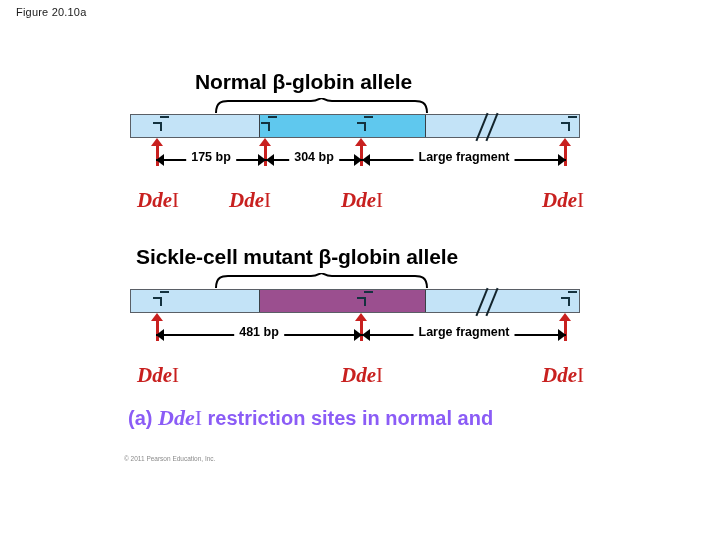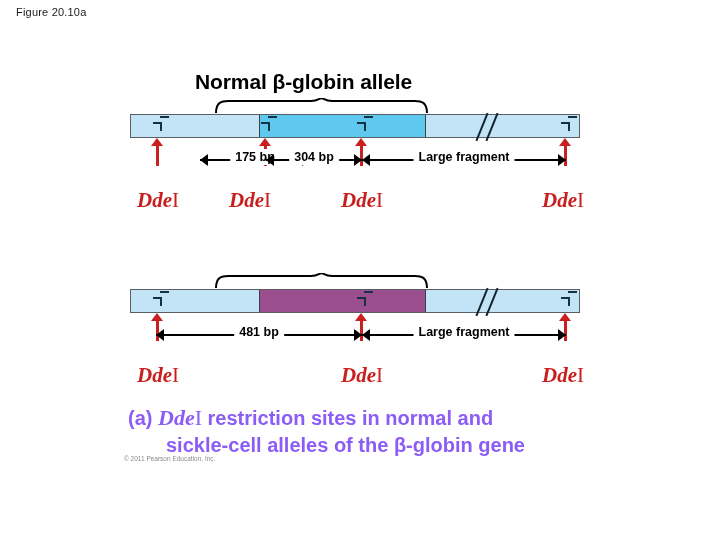--- a/index.html
+++ b/index.html
@@ -280,21 +280,21 @@
   <div class="site-marker" style="left:355px; top:138px;">
     <span class="head"></span>
       <span class="shaft" style="height:22px;"></span>
   </div>
   <div class="site-marker" style="left:559px; top:138px;">
     <span class="head"></span>
       <span class="shaft" style="height:22px;"></span>
   </div>
 
   <div class="measure-row" style="left:0; top:152px;">
-    <div class="measure" style="left:156px; width:110px;margin-left:44px;">
+    <div class="measure" style="left:156px; width:110px;">
       <span class="line"></span>
         <span class="tip left"></span>
         <span class="tip right"></span>
       <span class="mlabel">175 bp</span>
     </div>
     <div class="measure" style="left:266px; width:96px;">
       <span class="line"></span>
         <span class="tip left"></span>
         <span class="tip right"></span>
       <span class="mlabel">304 bp</span>
@@ -313,20 +313,21 @@
   <div class="enzyme-label" style="left:250px; top:188px;">
     <span class="it">Dde</span><span class="up">I</span>
   </div>
   <div class="enzyme-label" style="left:362px; top:188px;">
     <span class="it">Dde</span><span class="up">I</span>
   </div>
   <div class="enzyme-label" style="left:563px; top:188px;">
     <span class="it">Dde</span><span class="up">I</span>
   </div>
 
+  <div class="allele-heading" id="heading-sickle">Sickle-cell mutant β-globin allele</div>
 
   <div class="gene-brace" style="left:214px; top:273px; width:215px;">
     <svg width="215" height="15" viewBox="0 0 215 15">
       <path d="M2,15 C2,4 8,3 14,3 L97,3 C104,3 104,1 107.5,0 C111,1 111,3 118,3 L201,3 C207,3 213,4 213,15" fill="none" stroke="#000000" stroke-width="2"></path>
     </svg>
   </div>
 
   <div class="dna-bar" id="bar-sickle">
     <div class="bar-seg seg-exon-sickle" style="left:128px; width:167px;"></div>
 
@@ -385,18 +386,17 @@
   </div>
   <div class="enzyme-label" style="left:362px; top:363px;">
     <span class="it">Dde</span><span class="up">I</span>
   </div>
   <div class="enzyme-label" style="left:563px; top:363px;">
     <span class="it">Dde</span><span class="up">I</span>
   </div>
 
   <div class="caption">
     <span>(a) </span><span class="it">Dde</span><span class="up">I</span><span> restriction sites in normal and</span>
-    <span class="cap-line2">sickle-cell alleles of the β-globin gene</span>
   </div>
 
   <div class="copyright">© 2011 Pearson Education, Inc.</div>
 
 </div>
 
 </body></html>

